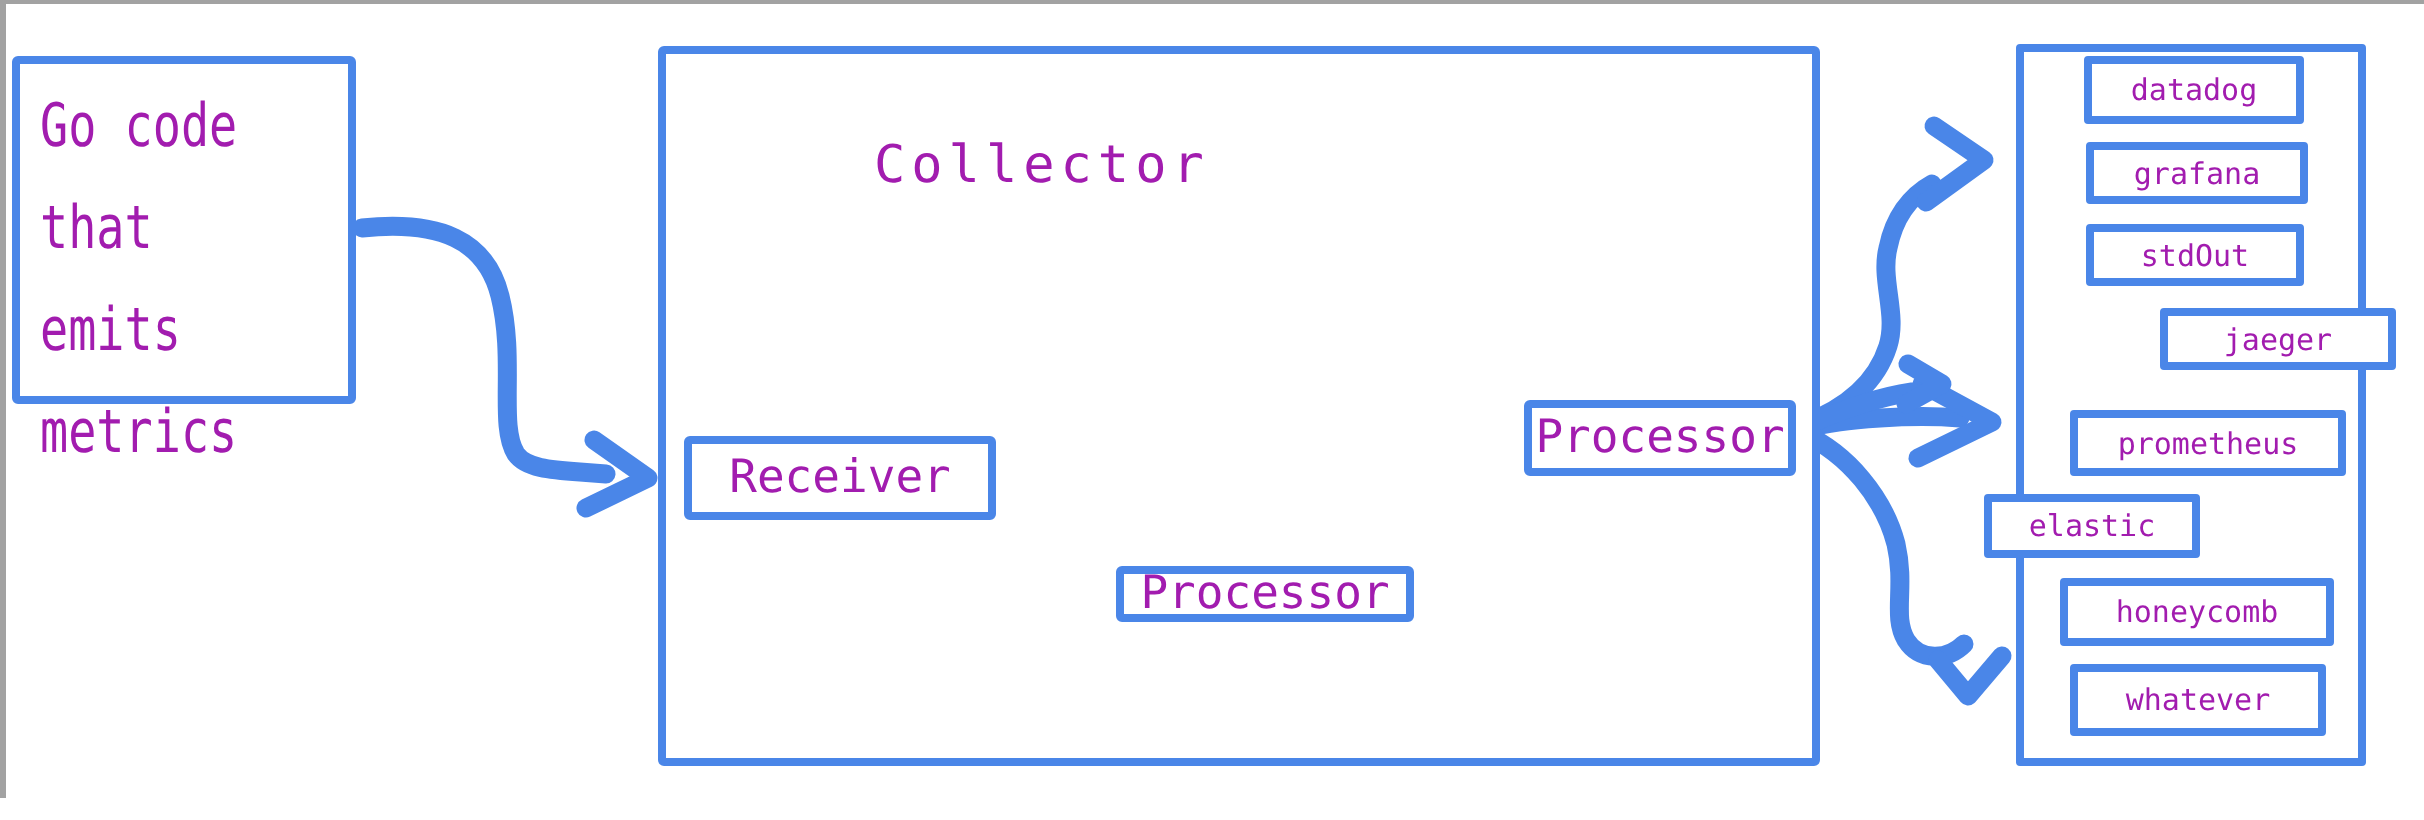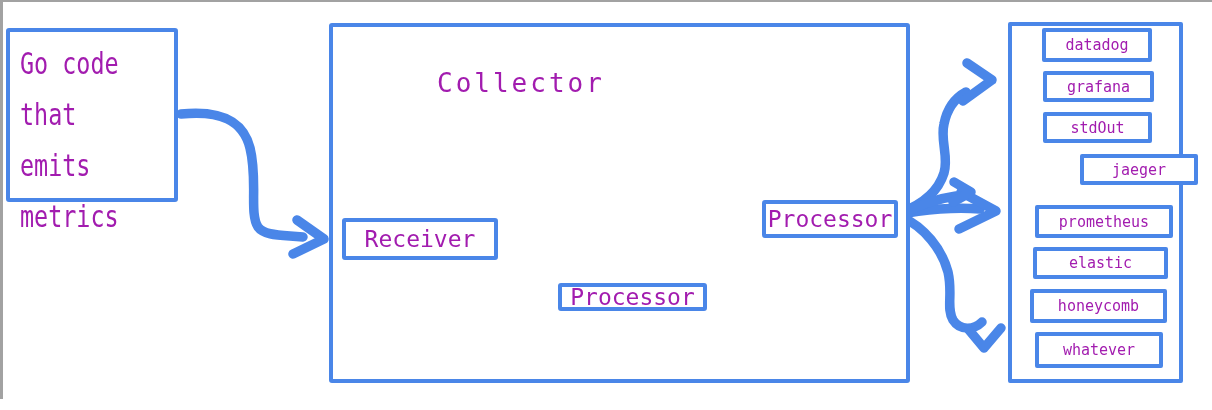--- a/index.html
+++ b/index.html
@@ -52,21 +52,21 @@
   .processor-box { left: 558px; top: 283px; width: 149px; height: 28px; }
   .exporter-box  { left: 762px; top: 200px; width: 136px; height: 38px; }
   
   .dest-outer { left: 1008px; top: 22px; width: 175px; height: 361px; border-radius: 2px; }
   .dest { font-size: 15px; border-width: 4px; border-radius: 2px; }
   .d1 { left: 1042px; top: 28px;  width: 110px; height: 34px; }
   .d2 { left: 1043px; top: 71px;  width: 111px; height: 31px; }
   .d3 { left: 1043px; top: 112px; width: 109px; height: 31px; }
   .d4 { left: 1080px; top: 154px; width: 118px; height: 31px; }
   .d5 { left: 1035px; top: 205px; width: 138px; height: 33px; }
-  .d6 { left: 1033px; top: 247px; width: 135px; height: 32px; }
+  .d6 { left: 992px; top: 247px; width: 108px; height: 32px; }
   .d7 { left: 1030px; top: 289px; width: 137px; height: 34px; }
   .d8 { left: 1035px; top: 332px; width: 128px; height: 36px; }
   
   .arrows {
     position: absolute; left: 0; top: 0; width: 1212px; height: 410px;
     pointer-events: none;
   }
   .arrows path {
     fill: none;
     stroke: #4a86e8;

